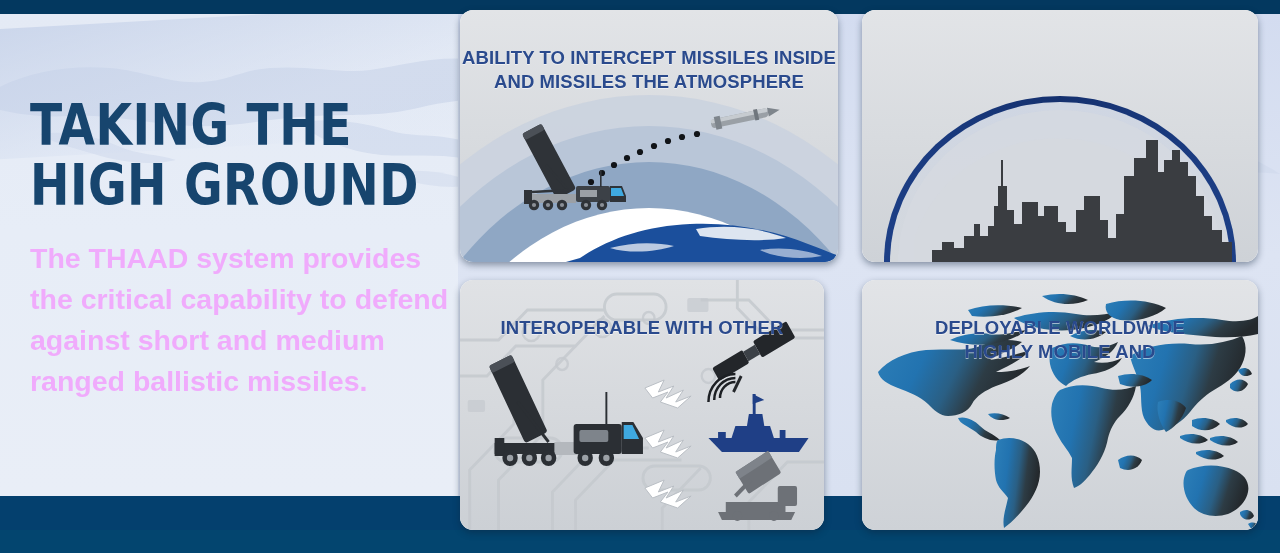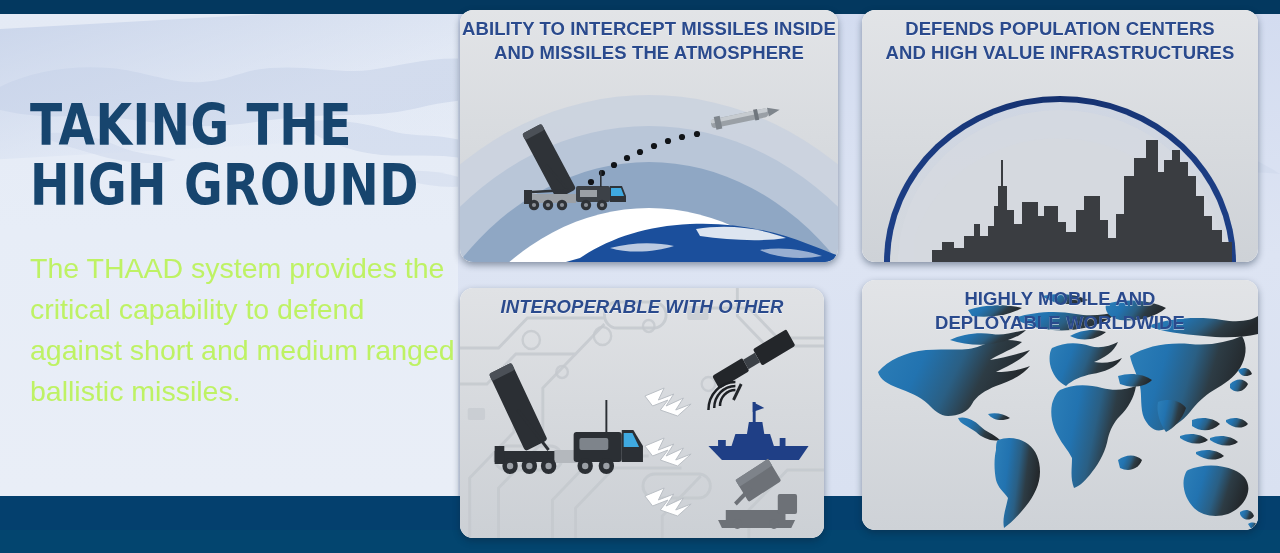--- a/index.html
+++ b/index.html
@@ -42,42 +42,42 @@
     position:absolute; left:30px; top:95px; width:420px;
     color:#17456e;
     font-family:"Liberation Sans Narrow","DejaVu Sans Condensed","Liberation Sans", sans-serif;
     font-size:57px; line-height:60px; font-weight:700;
     letter-spacing:.5px;
     transform:scaleX(.92); transform-origin:left top;
   }
   .headline div { white-space:nowrap; }
 
   .body-copy {
-    position:absolute; left:30px; top:248px; width:425px;
-    color:#bef264; font-size:28.5px; line-height:41px; font-weight:400;
+    position:absolute; left:30px; top:238px; width:425px;
+    color:#f0abfc; font-size:28.5px; line-height:41px; font-weight:700;
   }
 
   
   .card {
     position:absolute;
     background:linear-gradient(170deg,#e1e3e6 0%, #d6d9dd 55%, #cfd3d8 100%);
     border-radius:13px;
     box-shadow:0 3px 7px rgba(12,30,55,.42), 0 0 0 1px rgba(255,255,255,.45) inset;
     overflow:hidden;
   }
   #card-1 { left:460px; top:10px;  width:378px; height:252px; }
   #card-2 { left:862px; top:10px;  width:396px; height:252px; }
-  #card-3 { left:460px; top:288px; width:364px; height:250px;font-style:italic; }
+  #card-3 { left:460px; top:280px; width:364px; height:250px; }
   #card-4 { left:862px; top:280px; width:396px; height:250px; }
 
   .card-title {
     position:relative; z-index:6;
     color:#2a4a8d; font-weight:700;
     text-align:center; font-size:18.5px; line-height:23.5px;
-    padding-top:7px; letter-spacing:.1px;
+    padding-top:36px; letter-spacing:.1px;
     text-shadow:0 1px 0 rgba(255,255,255,.55);
   }
   #card-2 .card-title, #card-4 .card-title { font-size:18.5px; }
   .card-art { position:absolute; left:0; top:0; width:100%; height:100%; z-index:1; }
   .card-title-wrap { position:absolute; left:0; top:0; width:100%; z-index:6; }
 </style>
 </head>
 <body>
 
 <div id="stage">
@@ -242,26 +242,20 @@
         <g fill="#3a3d41">
           <path d="M70,252 L70,240 L80,240 L80,232 L92,232 L92,238 L102,238 L102,226 L112,226 L112,214 L118,214 L118,226 L126,226 L126,216
                    L132,216 L132,196 L136,196 L136,176 L139,176 L139,150 L141,150 L141,176 L145,176 L145,200 L152,200 L152,214 L160,214
                    L160,192 L176,192 L176,206 L182,206 L182,196 L196,196 L196,212 L204,212 L204,222 L214,222 L214,200 L222,200 L222,186
                    L238,186 L238,210 L246,210 L246,228 L254,228 L254,204 L262,204 L262,166 L272,166 L272,148 L284,148 L284,130 L296,130
                    L296,162 L302,162 L302,150 L310,150 L310,140 L318,140 L318,152 L326,152 L326,166 L334,166 L334,186 L342,186 L342,206
                    L350,206 L350,220 L360,220 L360,232 L370,232 L370,252 Z"></path>
         </g>
       </g>
     </svg>
-    <div class="card-title-wrap">
-      <div class="card-title">
-        <div>DEFENDS POPULATION CENTERS</div>
-        <div>AND HIGH VALUE INFRASTRUCTURES</div>
-      </div>
-    </div>
   </div>
 
   <div class="card" id="card-3">
     <svg class="card-art" viewBox="0 0 378 250" preserveAspectRatio="none">
       <defs>
         <clipPath id="clip3">
             <rect x="0" y="0" width="378" height="250" rx="13"></rect>
           </clipPath>
         <linearGradient id="cardg3" x1="0" y1="0" x2="0" y2="1">
           <stop offset="0" stop-color="#e0e2e5"></stop>
@@ -436,19 +430,19 @@
 
           <path d="M326,190 C340,184 358,184 372,190 C382,194 388,202 386,212 C384,222 376,230 366,234 C354,238 340,236 332,228 C324,220 320,208 322,198 C323,194 324,191 326,190 Z"></path>
 
           <path d="M378,232 C384,228 390,230 392,236 C388,242 380,240 378,234 Z"></path>
           <path d="M386,244 C391,241 395,243 396,247 L390,250 Z"></path>
         </g>
       </g>
     </svg>
     <div class="card-title-wrap">
       <div class="card-title">
+        <div>DEPLOYABLE WORLDWIDE</div>
         <div>HIGHLY MOBILE AND</div>
-        <div>DEPLOYABLE WORLDWIDE</div>
       </div>
     </div>
   </div>
 
 </div>
 
 </body></html>

